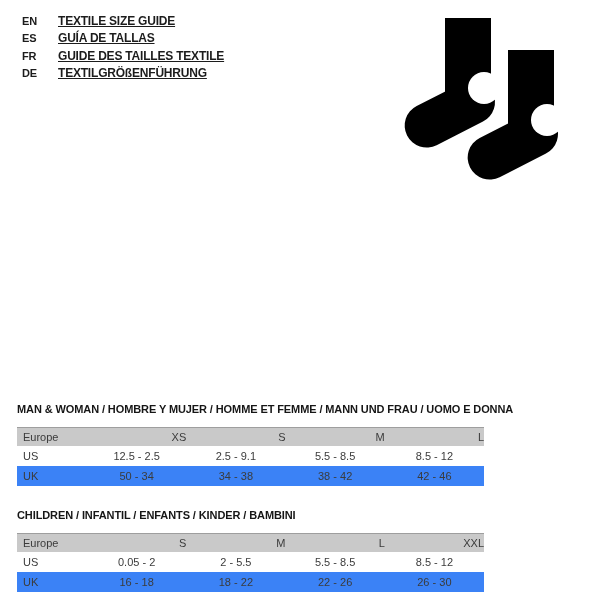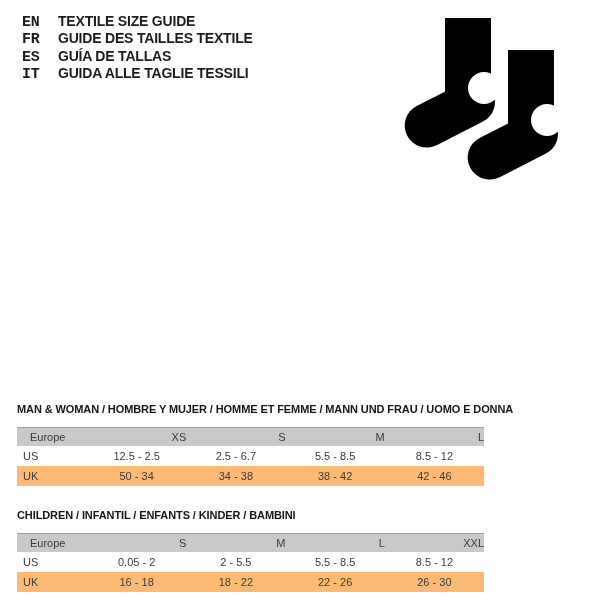--- a/index.html
+++ b/index.html
@@ -20,30 +20,30 @@
     top: 13px;
   }
   .lang-row {
     display: flex;
     align-items: baseline;
     height: 17.3px;
     line-height: 17.3px;
   }
   .lang-code {
     width: 36px;
-    font-size: 15px;
+    font-size: 11px;
     font-weight: 700;
     letter-spacing: -0.2px;
-    font-family: Liberation Mono, monospace;
   }
   .lang-label {
-    font-size: 14px;
+    font-size: 12px;
     font-weight: 700;
     letter-spacing: -0.2px;
     white-space: nowrap;
+    text-decoration: underline;
   }
   .product-line {
     position: absolute;
     left: 22px;
     top: 110px;
     font-size: 12.5px;
     font-weight: 700;
     letter-spacing: -0.2px;
     white-space: nowrap;
   }
@@ -83,62 +83,62 @@
     border-top: 1px solid #9e9e9e;
     height: 18px;
     font-size: 11px;
     font-weight: 400;
     color: #3b3b3b;
     text-align: right;
     padding: 0;
   }
   table.size-grid th.region-cell {
     text-align: left;
-    padding-left: 13px;
+    padding-left: 6px;
   }
   table.size-grid td {
     height: 20px;
     font-size: 11px;
     font-weight: 400;
     color: #3b3b3b;
     text-align: center;
     padding: 0;
   }
   table.size-grid td.region-cell {
     text-align: left;
     padding-left: 6px;
   }
-  table.size-grid tbody tr.alt { background: #fdba74; }
+  table.size-grid tbody tr.alt { background: #3b82f6; }
 </style>
 </head>
 <body>
 
 <div class="canvas">
 
   <section class="lang-block" id="language-list">
   <div class="lang-row">
     <span class="lang-code">EN</span>
     <span class="lang-label">TEXTILE SIZE GUIDE</span>
   </div>
 
   <div class="lang-row">
+    <span class="lang-code">ES</span>
+    <span class="lang-label">GUÍA DE TALLAS</span>
+  </div>
+
+  <div class="lang-row">
     <span class="lang-code">FR</span>
     <span class="lang-label">GUIDE DES TAILLES TEXTILE</span>
   </div>
 
   <div class="lang-row">
-    <span class="lang-code">ES</span>
-    <span class="lang-label">GUÍA DE TALLAS</span>
-  </div>
-
-
-  <div class="lang-row">
-    <span class="lang-code">IT</span>
-    <span class="lang-label">GUIDA ALLE TAGLIE TESSILI</span>
-  </div>
+    <span class="lang-code">DE</span>
+    <span class="lang-label">TEXTILGRÖßENFÜHRUNG</span>
+  </div>
+
 </section>
 
 
   <svg class="socks-icon" width="210" height="180" viewBox="0 0 210 180" aria-hidden="true">
     <g fill="#000000">
       <g transform="translate(21,8)">
         <rect x="34" y="0" width="46" height="90"></rect>
         <rect x="-12" y="62" width="96" height="44" rx="22" transform="rotate(-27 62 84)"></rect>
         <circle cx="73" cy="70" r="16" fill="#ffffff"></circle>
       </g>
@@ -165,21 +165,21 @@
               <th>XS</th>
               <th>S</th>
               <th>M</th>
               <th>L</th>
             </tr>
       </thead>
       <tbody>
             <tr>
               <td class="region-cell">US</td>
               <td>12.5 - 2.5</td>
-              <td>2.5 - 6.7</td>
+              <td>2.5 - 9.1</td>
               <td>5.5 - 8.5</td>
               <td>8.5 - 12</td>
             </tr>
             <tr class="alt">
               <td class="region-cell">UK</td>
               <td>50 - 34</td>
               <td>34 - 38</td>
               <td>38 - 42</td>
               <td>42 - 46</td>
             </tr>

